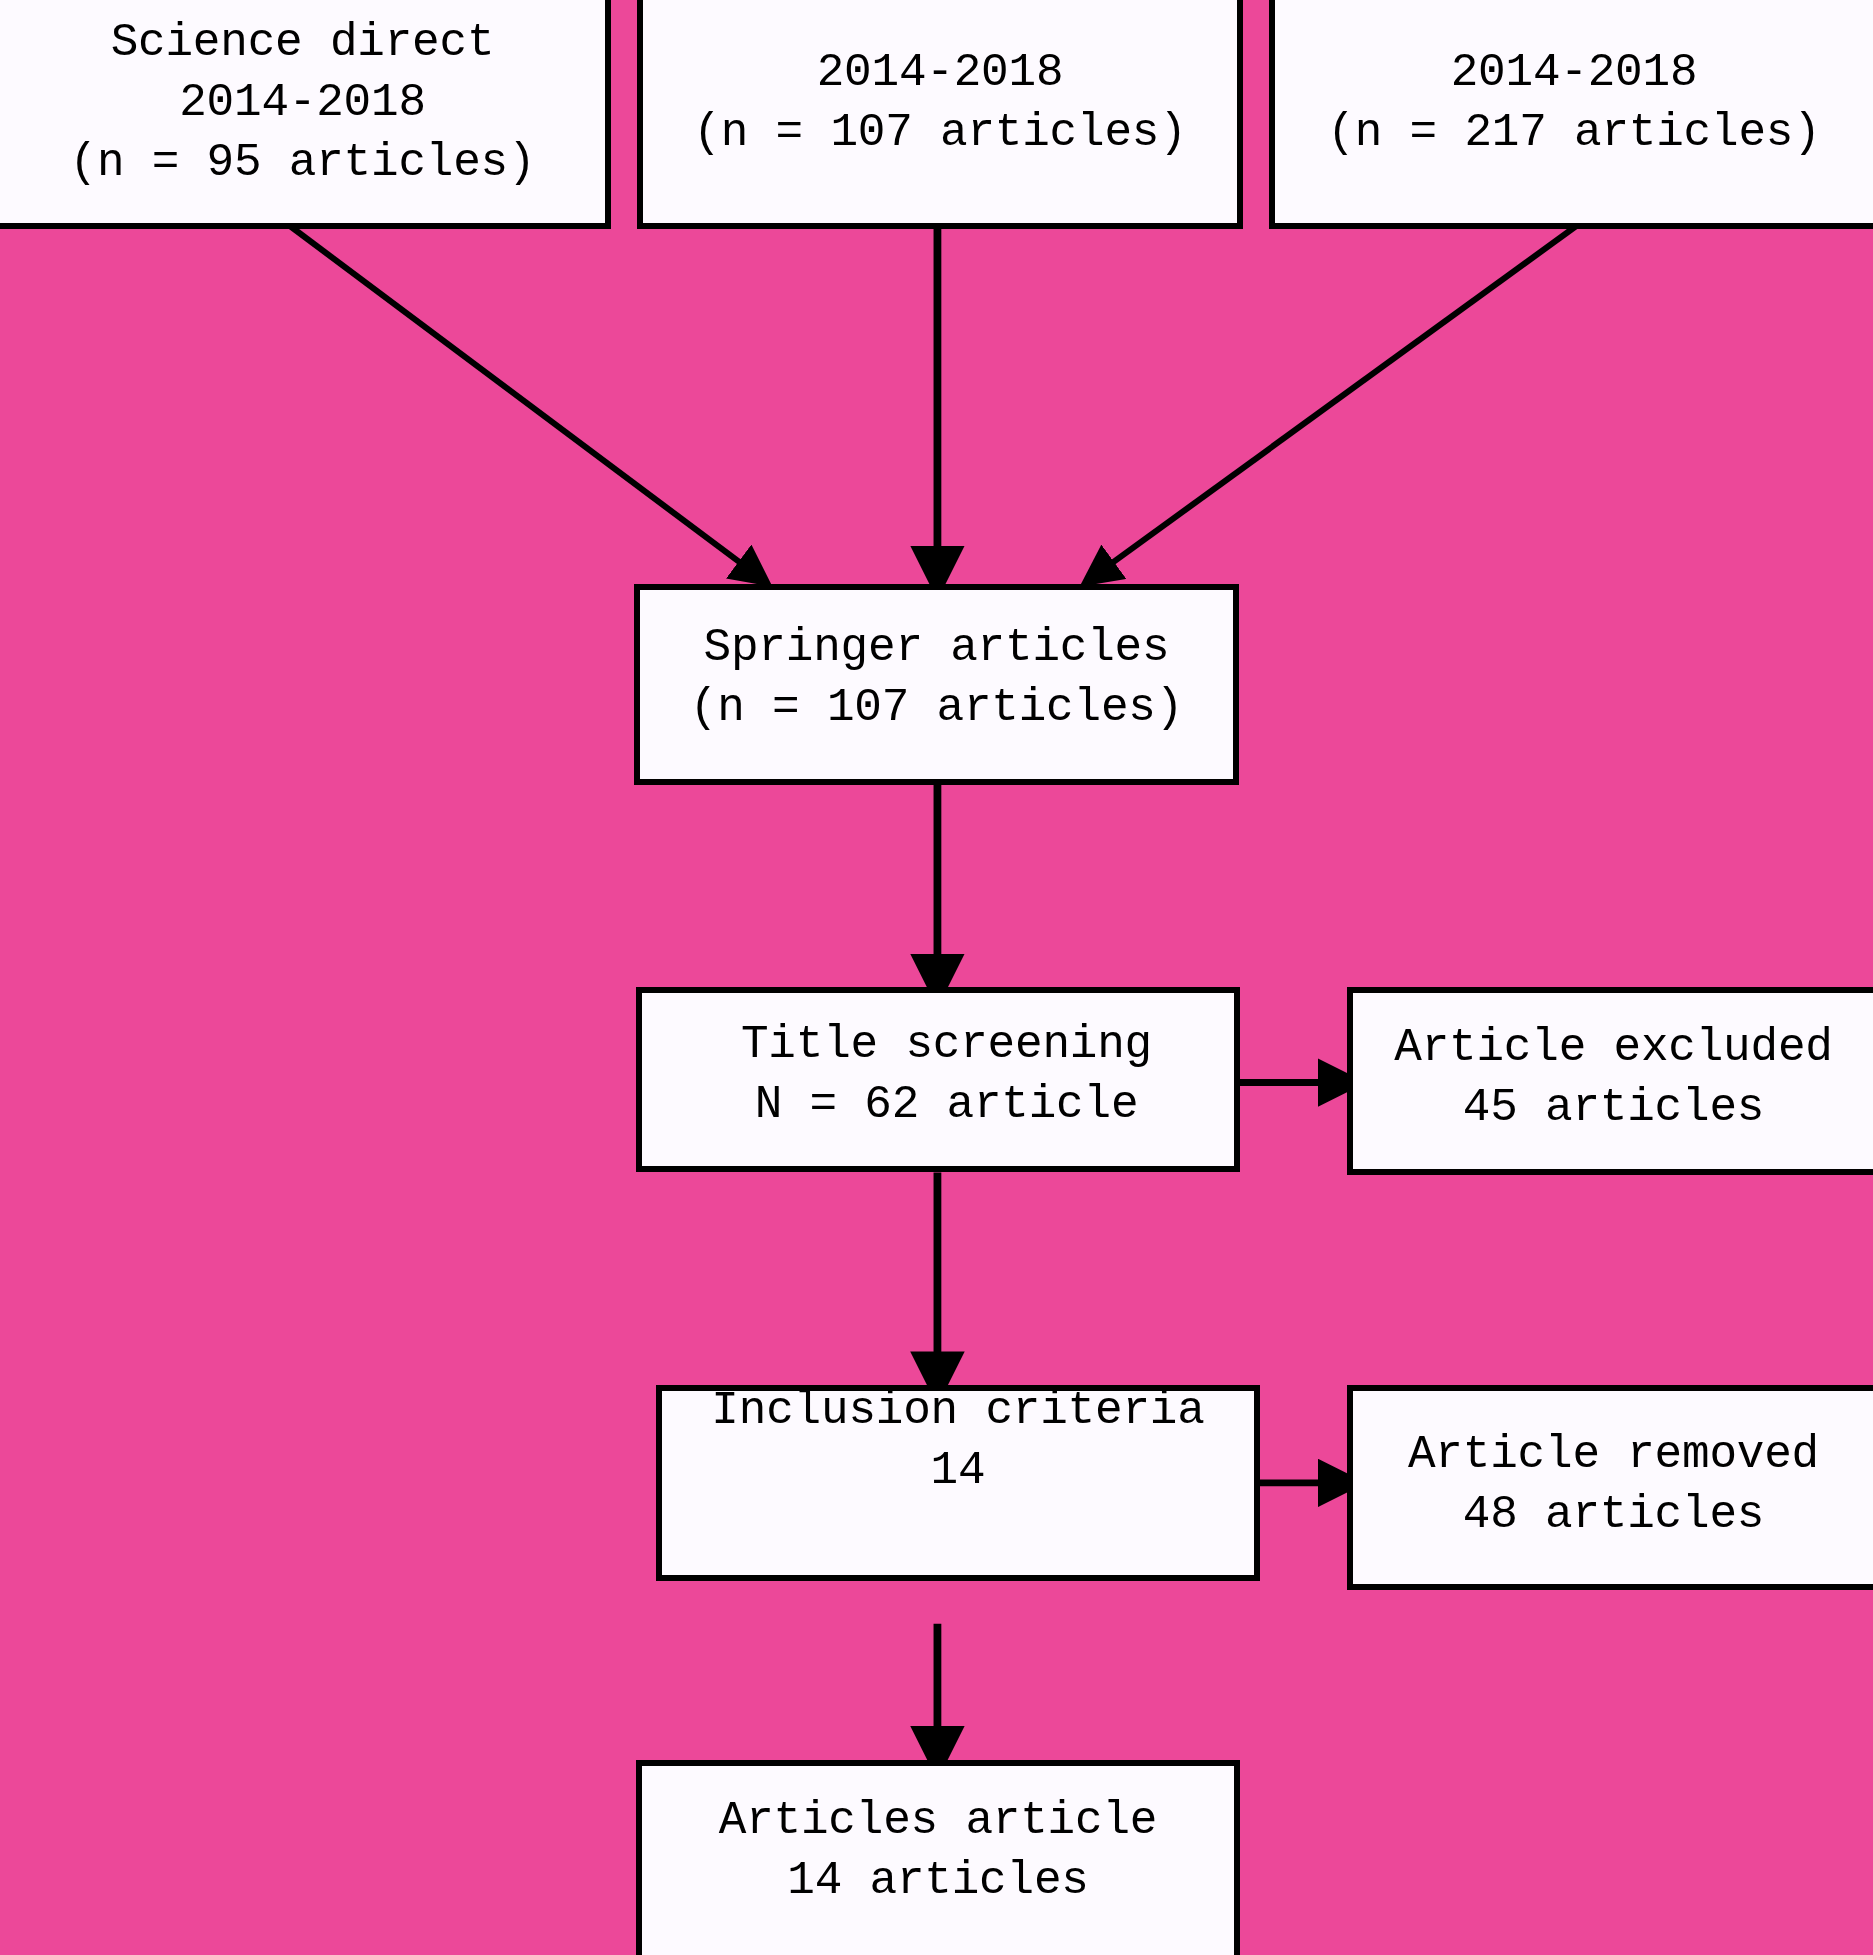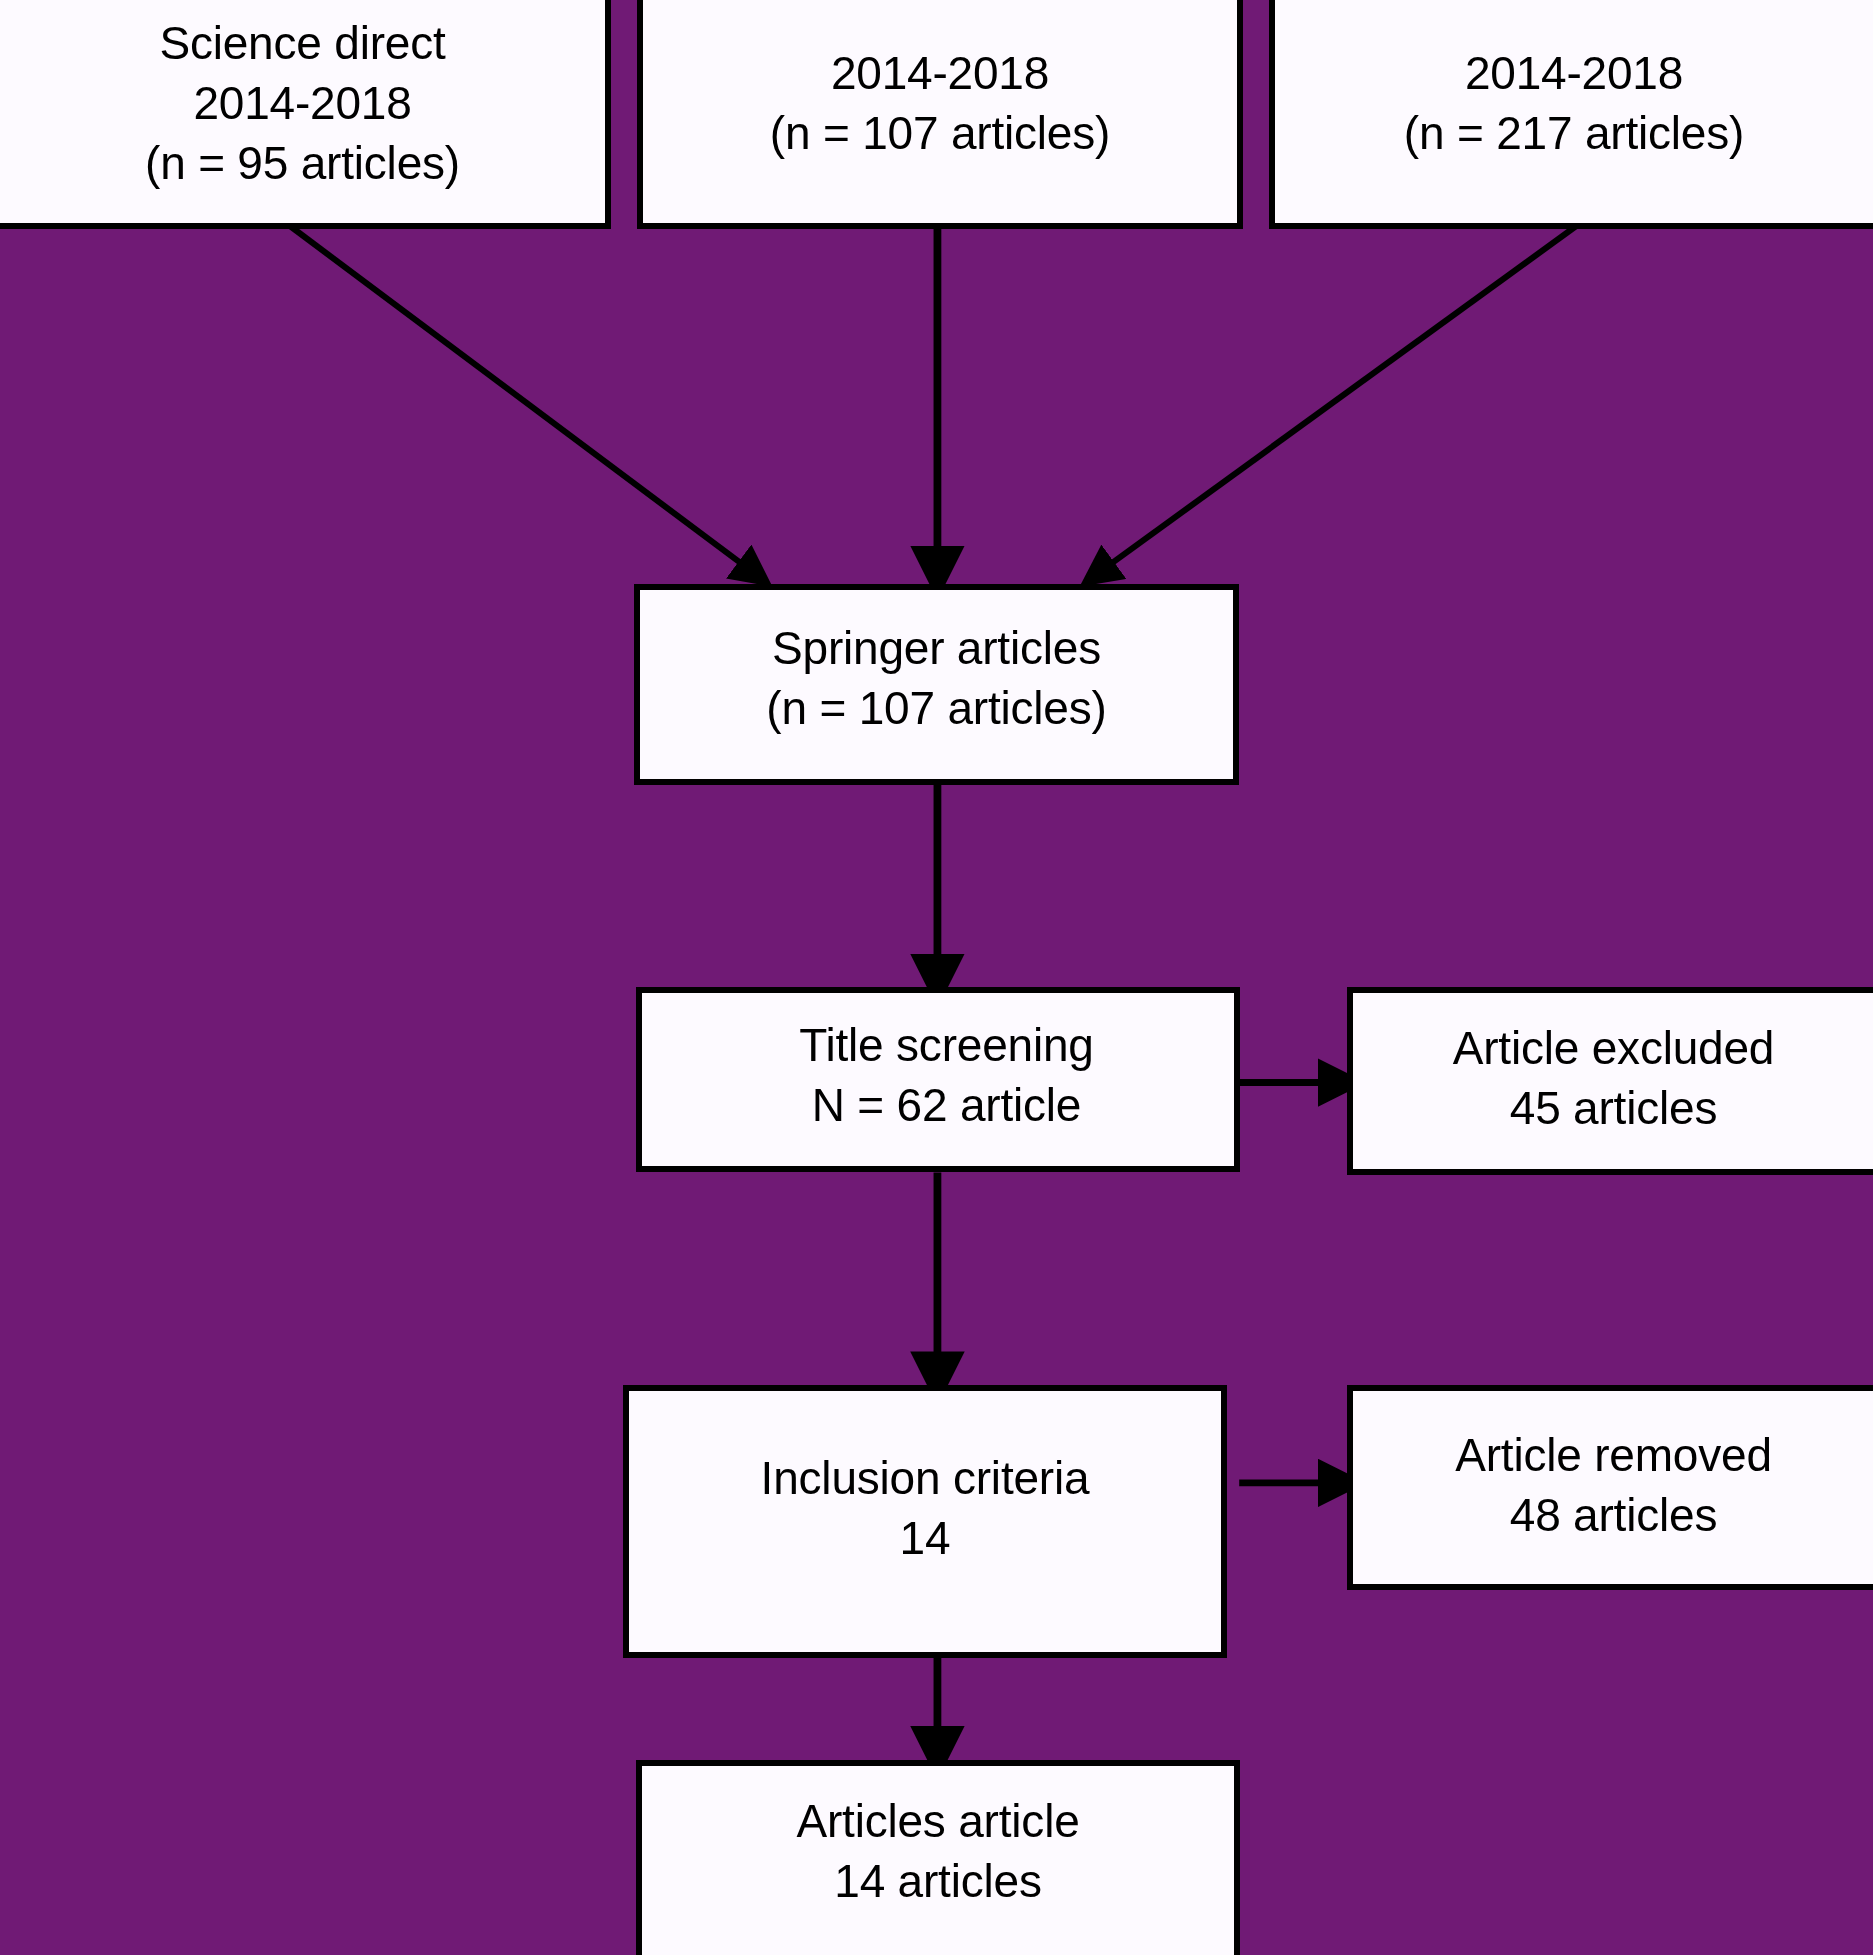--- a/index.html
+++ b/index.html
@@ -4,22 +4,22 @@
 <style>
   html, body {
     margin: 0;
     padding: 0;
     background: #ffffff;
   }
   #canvas {
     position: relative;
     width: 1874px;
     height: 1955px;
-    background: #701a75;
-    font-family: Liberation Sans, sans-serif;
+    background: #ec4899;
+    font-family: Liberation Mono, monospace;
     overflow: hidden;
   }
   .node {
     position: absolute;
     box-sizing: border-box;
     border: 6px solid #000000;
     background: #fdfaff;
     display: flex;
     flex-direction: column;
     align-items: center;
@@ -33,21 +33,21 @@
   .node .ln { display: block; white-space: nowrap; }
 
   
   #node-science-direct { left: -6px;   top: -6px;   width: 617px;  height: 235px; }
   #node-springer-link  { left: 637px;  top: -6px;   width: 606px;  height: 235px; }
   #node-wiley-library  { left: 1269px; top: -6px;   width: 610px;  height: 235px; }
 
   
   #node-similar-articles { left: 634px; top: 584px;  width: 605px; height: 201px; }
   #node-title-screening  { left: 636px; top: 987px; width: 604px; height: 185px; padding-left: 17px; }
-  #node-inclusion-criteria { left: 623px; top: 1385px; width: 604px; height: 273px; justify-content: flex-end; }
+  #node-inclusion-criteria { left: 656px; top: 1385px; width: 604px; height: 196px; }
   #node-articles-selected  { left: 636px; top: 1760px; width: 604px; height: 201px; }
 
   
   #node-article-excluded { left: 1347px; top: 987px; width: 533px; height: 188px; }
   #node-article-removed  { left: 1347px; top: 1385px; width: 533px; height: 205px; }
 
   
   #node-science-direct, #node-springer-link, #node-wiley-library { padding-bottom: 15.6px; }
   #node-similar-articles { padding-bottom: 12px; }
   #node-title-screening  { padding-bottom: 7px; }

